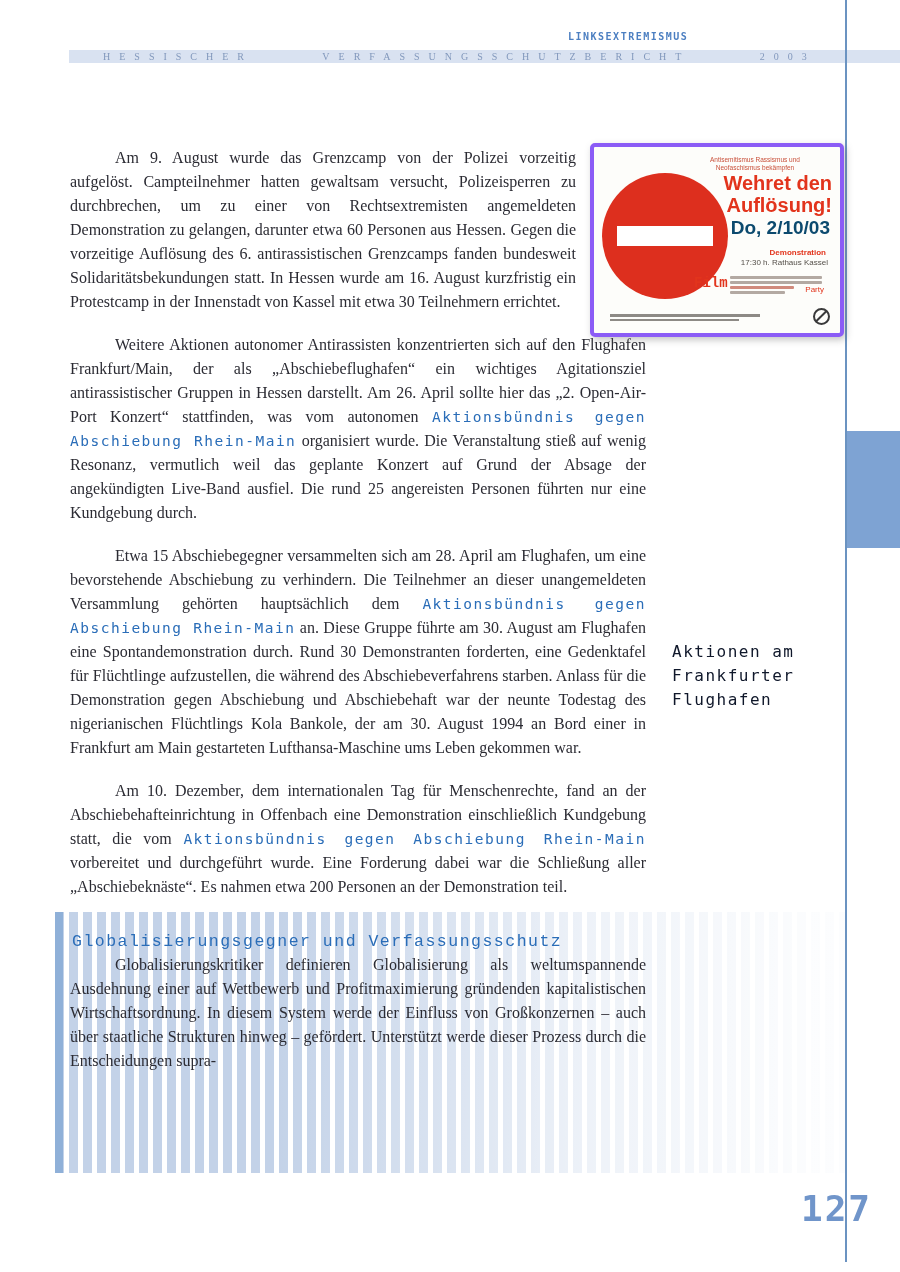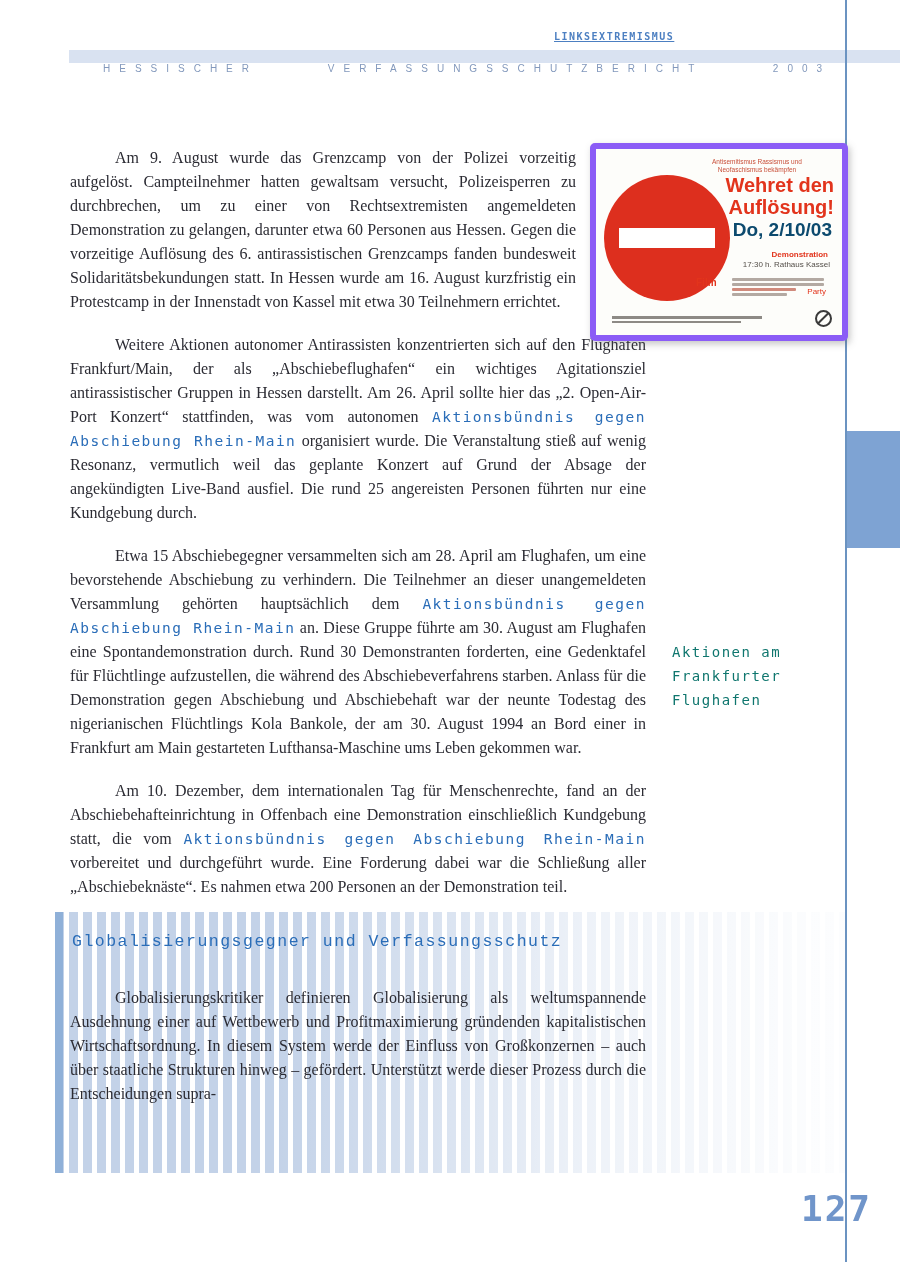--- a/index.html
+++ b/index.html
@@ -1,64 +1,64 @@
 <!DOCTYPE html>
 <html><head>
 <meta charset="utf-8">
 <style>
   html,body{margin:0;padding:0;background:#ffffff;}
   .page{position:relative;width:900px;height:1272px;background:#ffffff;overflow:hidden;
         font-family:"Liberation Serif",serif;color:#2b2b33;}
 
   
-  .section-label{position:absolute;top:31px;left:554px;
+  .section-label{position:absolute;top:31px;left:568px;
         font-family:"DejaVu Sans Mono",monospace;font-size:10px;font-weight:bold;
-        letter-spacing:1.5px;color:#4c7fc1;text-decoration:underline;}
+        letter-spacing:1.5px;color:#4c7fc1;}
   .banner{position:absolute;top:50px;left:69px;width:831px;height:13px;background:#d9e2f1;}
   .banner-text{display:block;padding-left:34px;line-height:13px;white-space:nowrap;
-        font-family:Liberation Sans, sans-serif;font-size:10px;color:#8298bc;
-        letter-spacing:9px;word-spacing:58px;margin-top:12px;}
+        font-family:Liberation Serif, serif;font-size:10px;color:#8298bc;
+        letter-spacing:9px;word-spacing:58px;}
 
   
   .vrule{position:absolute;left:845px;top:0;width:2px;height:1262px;background:#6b93c1;}
   .side-tab{position:absolute;left:847px;top:431px;width:53px;height:117px;background:#7ea3d3;}
 
   
   .content{position:absolute;left:70px;top:146px;width:576px;}
   .content p{margin:0 0 19px 0;font-size:16px;line-height:24px;text-align:justify;
         text-indent:45px;color:#2b2b33;}
   .content p.narrow{width:506px;}
   .hl{font-family:"DejaVu Sans Mono",monospace;font-size:14.5px;letter-spacing:1.5px;
         color:#2a6db8;}
 
   
   .margin-note{position:absolute;left:672px;top:640px;
-        font-family:"DejaVu Sans Mono",monospace;font-size:14px;letter-spacing:1.5px;
-        color:#0f766e;line-height:24px;}
+        font-family:"DejaVu Sans Mono",monospace;font-size:16px;letter-spacing:1.5px;
+        color:#0f172a;line-height:24px;}
 
   
   .poster{position:absolute;left:590px;top:143px;width:246px;height:186px;margin:0;
-        background:#fdfdfa;border:6px solid #8b5cf6;border-radius:5px;
+        background:#fdfdfa;border:4px solid #8b5cf6;border-radius:5px;
         box-shadow:2px 3px 7px rgba(90,90,90,.35);overflow:hidden;}
   .no-entry{position:absolute;left:8px;top:26px;width:126px;height:126px;border-radius:50%;
         background:#dd2f1e;}
   .no-entry .bar{position:absolute;left:15px;top:53px;width:96px;height:20px;background:#ffffff;}
   .poster .kicker{position:absolute;right:10px;top:9px;width:150px;text-align:center;
         font-family:"Liberation Sans",sans-serif;font-size:6.5px;line-height:8px;color:#c9503a;}
   .poster .title{position:absolute;right:8px;top:25px;width:170px;text-align:right;
         font-family:"Liberation Sans",sans-serif;font-weight:bold;font-size:20px;
         line-height:22px;color:#e2341c;}
   .poster .date{position:absolute;right:10px;top:70px;width:170px;text-align:right;
         font-family:"Liberation Sans",sans-serif;font-weight:bold;font-size:19px;color:#0c4a6e;}
   .poster .demo{position:absolute;right:14px;top:101px;font-family:"Liberation Sans",sans-serif;
         font-weight:bold;font-size:8px;color:#e2341c;}
   .poster .venue{position:absolute;right:12px;top:111px;font-family:"Liberation Sans",sans-serif;
         font-size:8px;color:#55504a;}
-  .poster .film-label{position:absolute;left:100px;top:128px;font-family:Liberation Sans, sans-serif;
-        font-weight:bold;font-size:10px;color:#e2341c;}
+  .poster .film-label{position:absolute;left:100px;top:128px;font-family:Liberation Mono, monospace;
+        font-weight:bold;font-size:14px;color:#e2341c;}
   .poster .party-label{position:absolute;right:16px;top:138px;font-family:"Liberation Sans",sans-serif;
         font-weight:normal;font-size:8px;color:#e2341c;}
   .blurlines{position:absolute;left:136px;top:129px;width:92px;}
   .blurlines div{height:3px;background:#b3a9a2;margin-bottom:2px;border-radius:1px;}
   .blurlines div:nth-child(3){background:#d08a7c;width:70%;}
   .blurlines div:nth-child(4){width:60%;}
   .footlines{position:absolute;left:16px;bottom:10px;width:150px;}
   .footlines div{height:2.5px;background:#8d8a85;margin-bottom:2px;}
   .footlines div:nth-child(2){width:86%;}
   .prohib-logo{position:absolute;right:10px;bottom:8px;width:13px;height:13px;border:2px solid #3a3a3a;
@@ -71,21 +71,21 @@
         background-image:
           linear-gradient(90deg, rgba(255,255,255,0) 0%, rgba(255,255,255,0) 28%,
                           rgba(255,255,255,.72) 68%, rgba(255,255,255,.95) 96%),
           repeating-linear-gradient(90deg, #c3d2e8 0px, #c3d2e8 9px, #ffffff 9px, #ffffff 14px);}
   .stripe-edge{position:absolute;left:0;top:0;width:8px;height:100%;background:#8fb0d8;}
   .striped h2{margin:0;padding:20px 0 0 17px;font-family:Liberation Mono, monospace;
         font-size:16.5px;font-weight:normal;letter-spacing:1.5px;color:#2a6db8;}
   .striped p{margin:0;padding:0;width:576px;margin-left:15px;font-size:16px;line-height:24px;
         text-align:justify;text-indent:45px;color:#2b2b33;}
   .striped p.sp1{margin-top:28px;}
-  .striped p.sp2{margin-top:35px;}
+  .striped p.sp2{margin-top:2px;}
 
   
   .pagenum{position:absolute;left:792px;top:1188px;width:80px;text-align:right;
         font-family:"DejaVu Sans Mono",monospace;font-size:36px;font-weight:bold;
         letter-spacing:2px;color:#7095ca;}
 </style>
 </head>
 <body>
 
 <div class="page">

